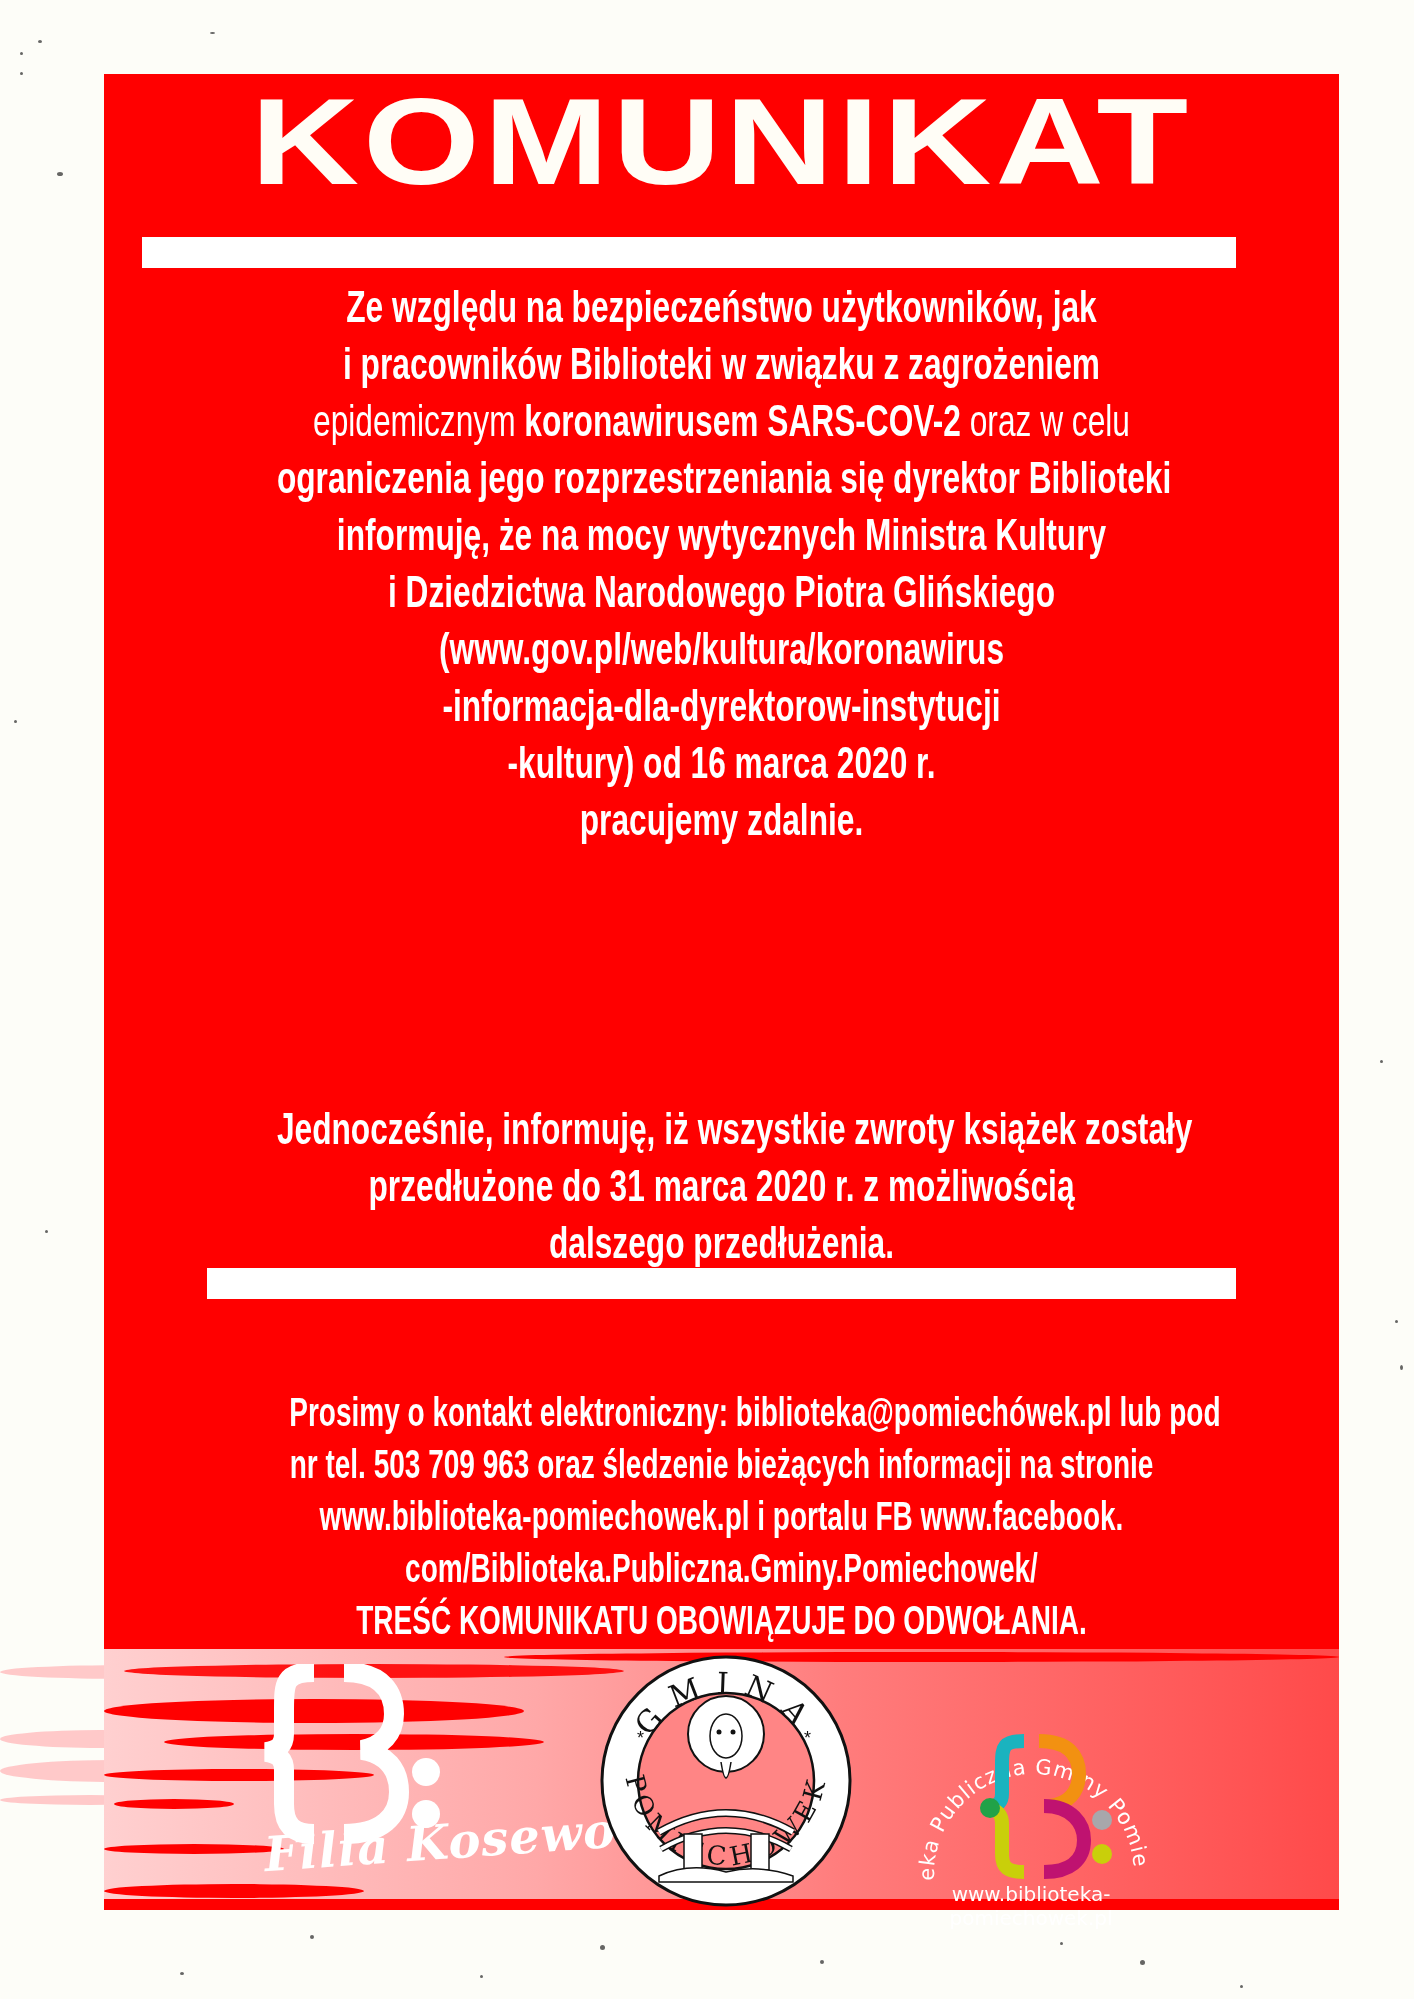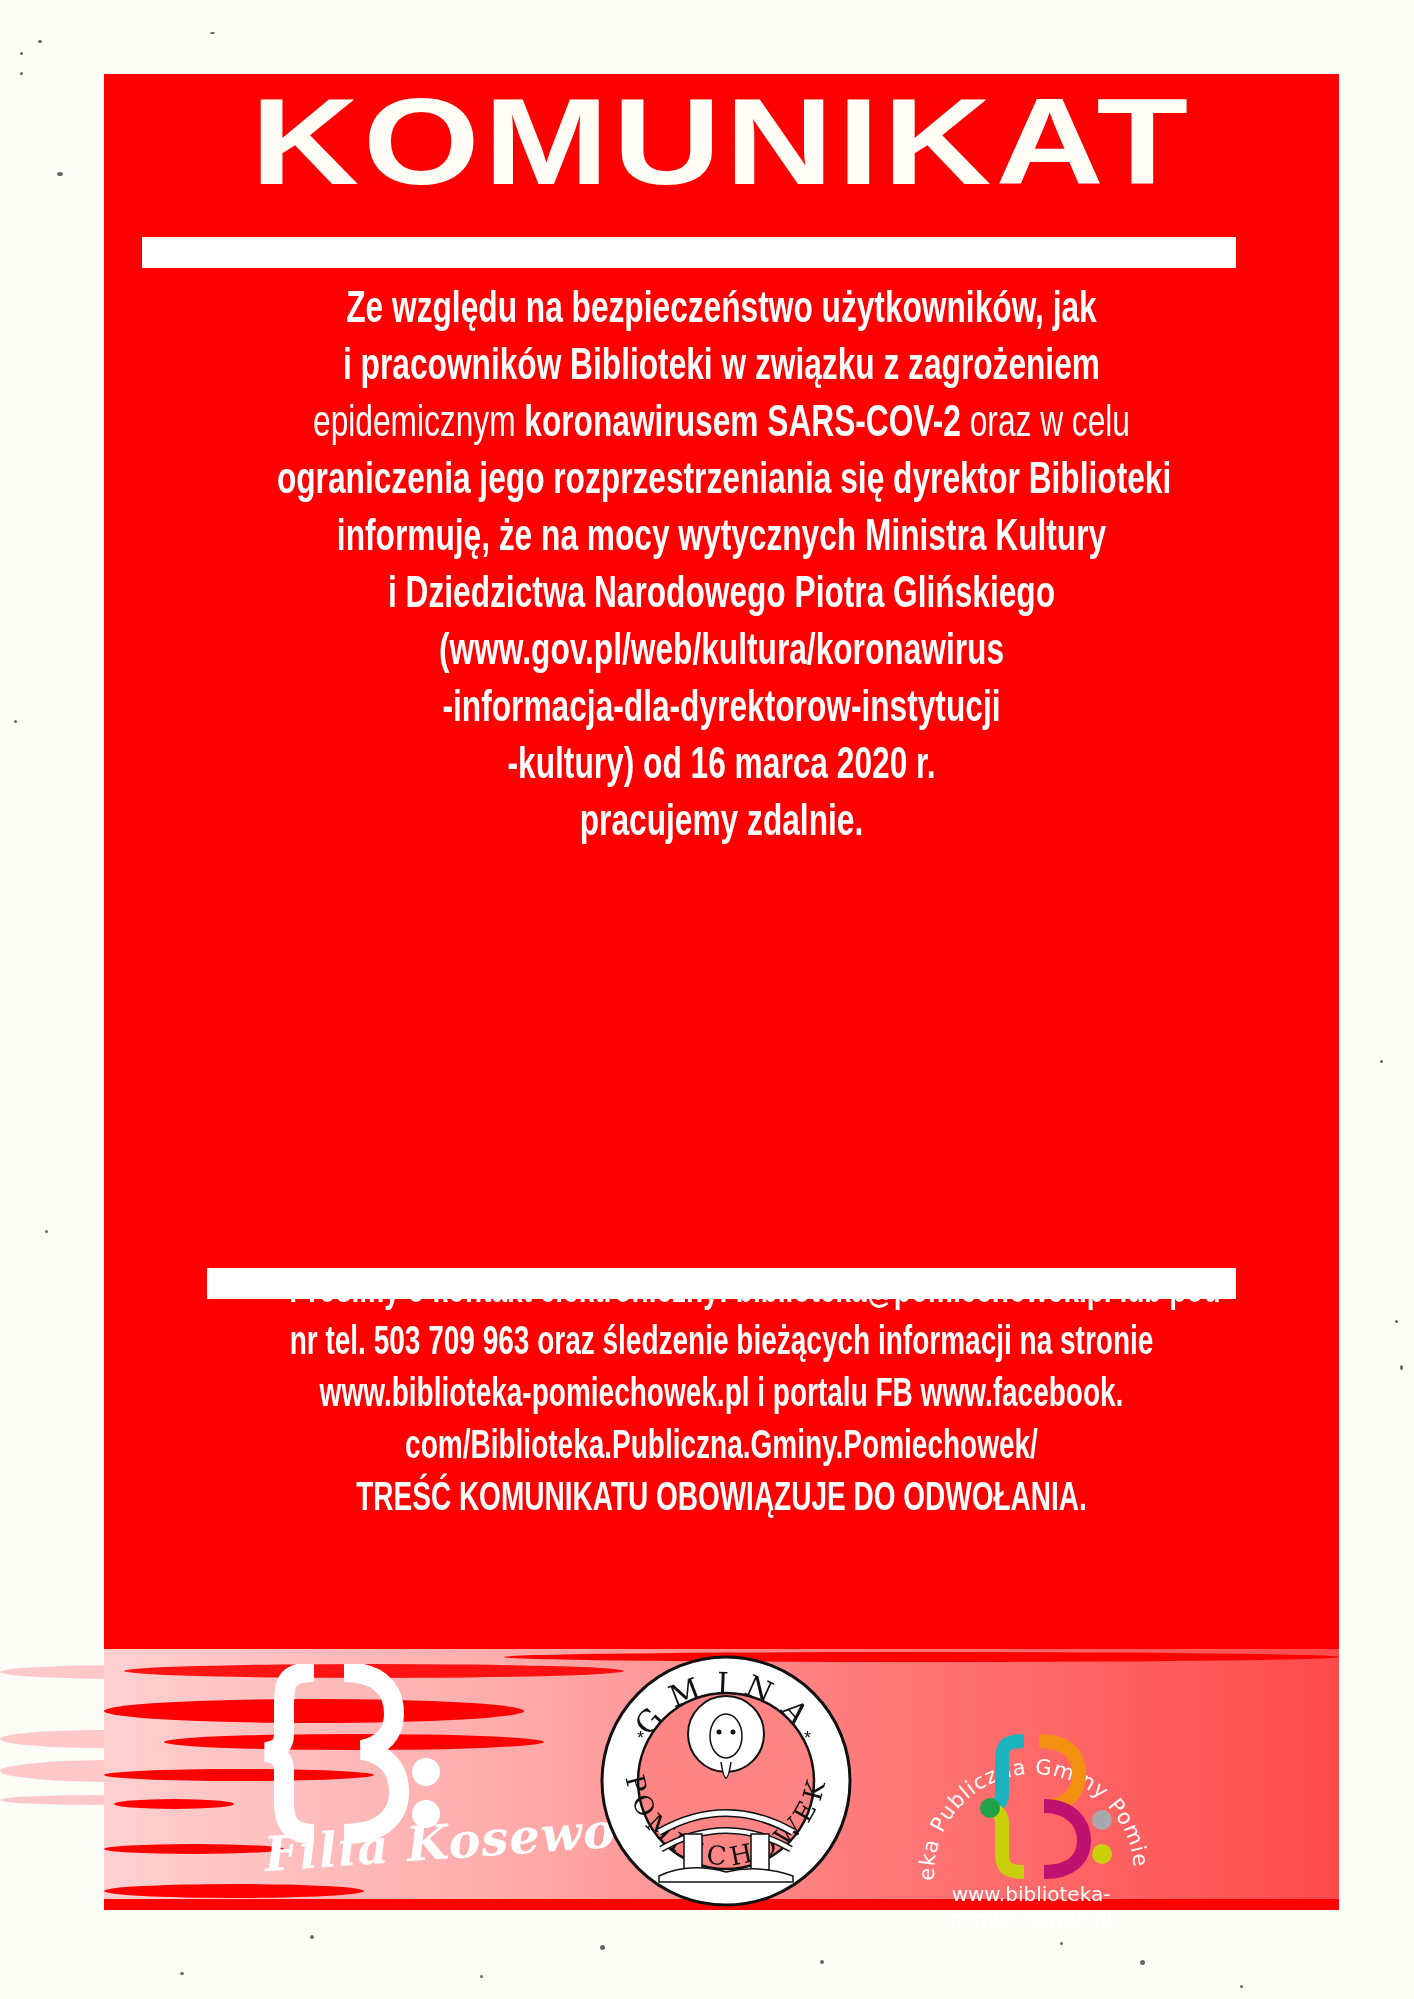--- a/index.html
+++ b/index.html
@@ -120,24 +120,29 @@
     <span class="line">(www.gov.pl/web/kultura/koronawirus</span>
     <span class="line">-informacja-dla-dyrektorow-instytucji</span>
     <span class="line">
       <span>-kultury) </span><b>od 16 marca 2020 r.</b>
     </span>
     <span class="line">
       <b>pracujemy zdalnie.</b>
     </span>
   </div>
 
+  <div class="text-block" style="top:1026px;">
+    <span class="line">Jednocześnie, informuję, iż wszystkie zwroty książek zostały</span>
+    <span class="line">przedłużone do 31 marca 2020 r. z możliwością</span>
+    <span class="line">dalszego przedłużenia.</span>
+  </div>
 
   <div class="bar" style="left:103px;top:1194px;width:1029px;"></div>
 
-  <div class="text-block" style="top:1188px;">
+  <div class="text-block" style="top:1312px;">
     <span class="small-line">Prosimy o kontakt elektroniczny: biblioteka@pomiechówek.pl lub pod</span>
     <span class="small-line">nr tel. 503 709 963 oraz śledzenie bieżących informacji na stronie</span>
     <span class="small-line">www.biblioteka-pomiechowek.pl i portalu FB www.facebook.</span>
     <span class="small-line">com/Biblioteka.Publiczna.Gminy.Pomiechowek/</span>
     <span class="small-line">TREŚĆ KOMUNIKATU OBOWIĄZUJE DO ODWOŁANIA.</span>
   </div>
 
   <div class="footer-band"></div>
 
   <div class="streak" style="left:20px;top:1590px;width:500px;height:14px;opacity:.9"></div>

